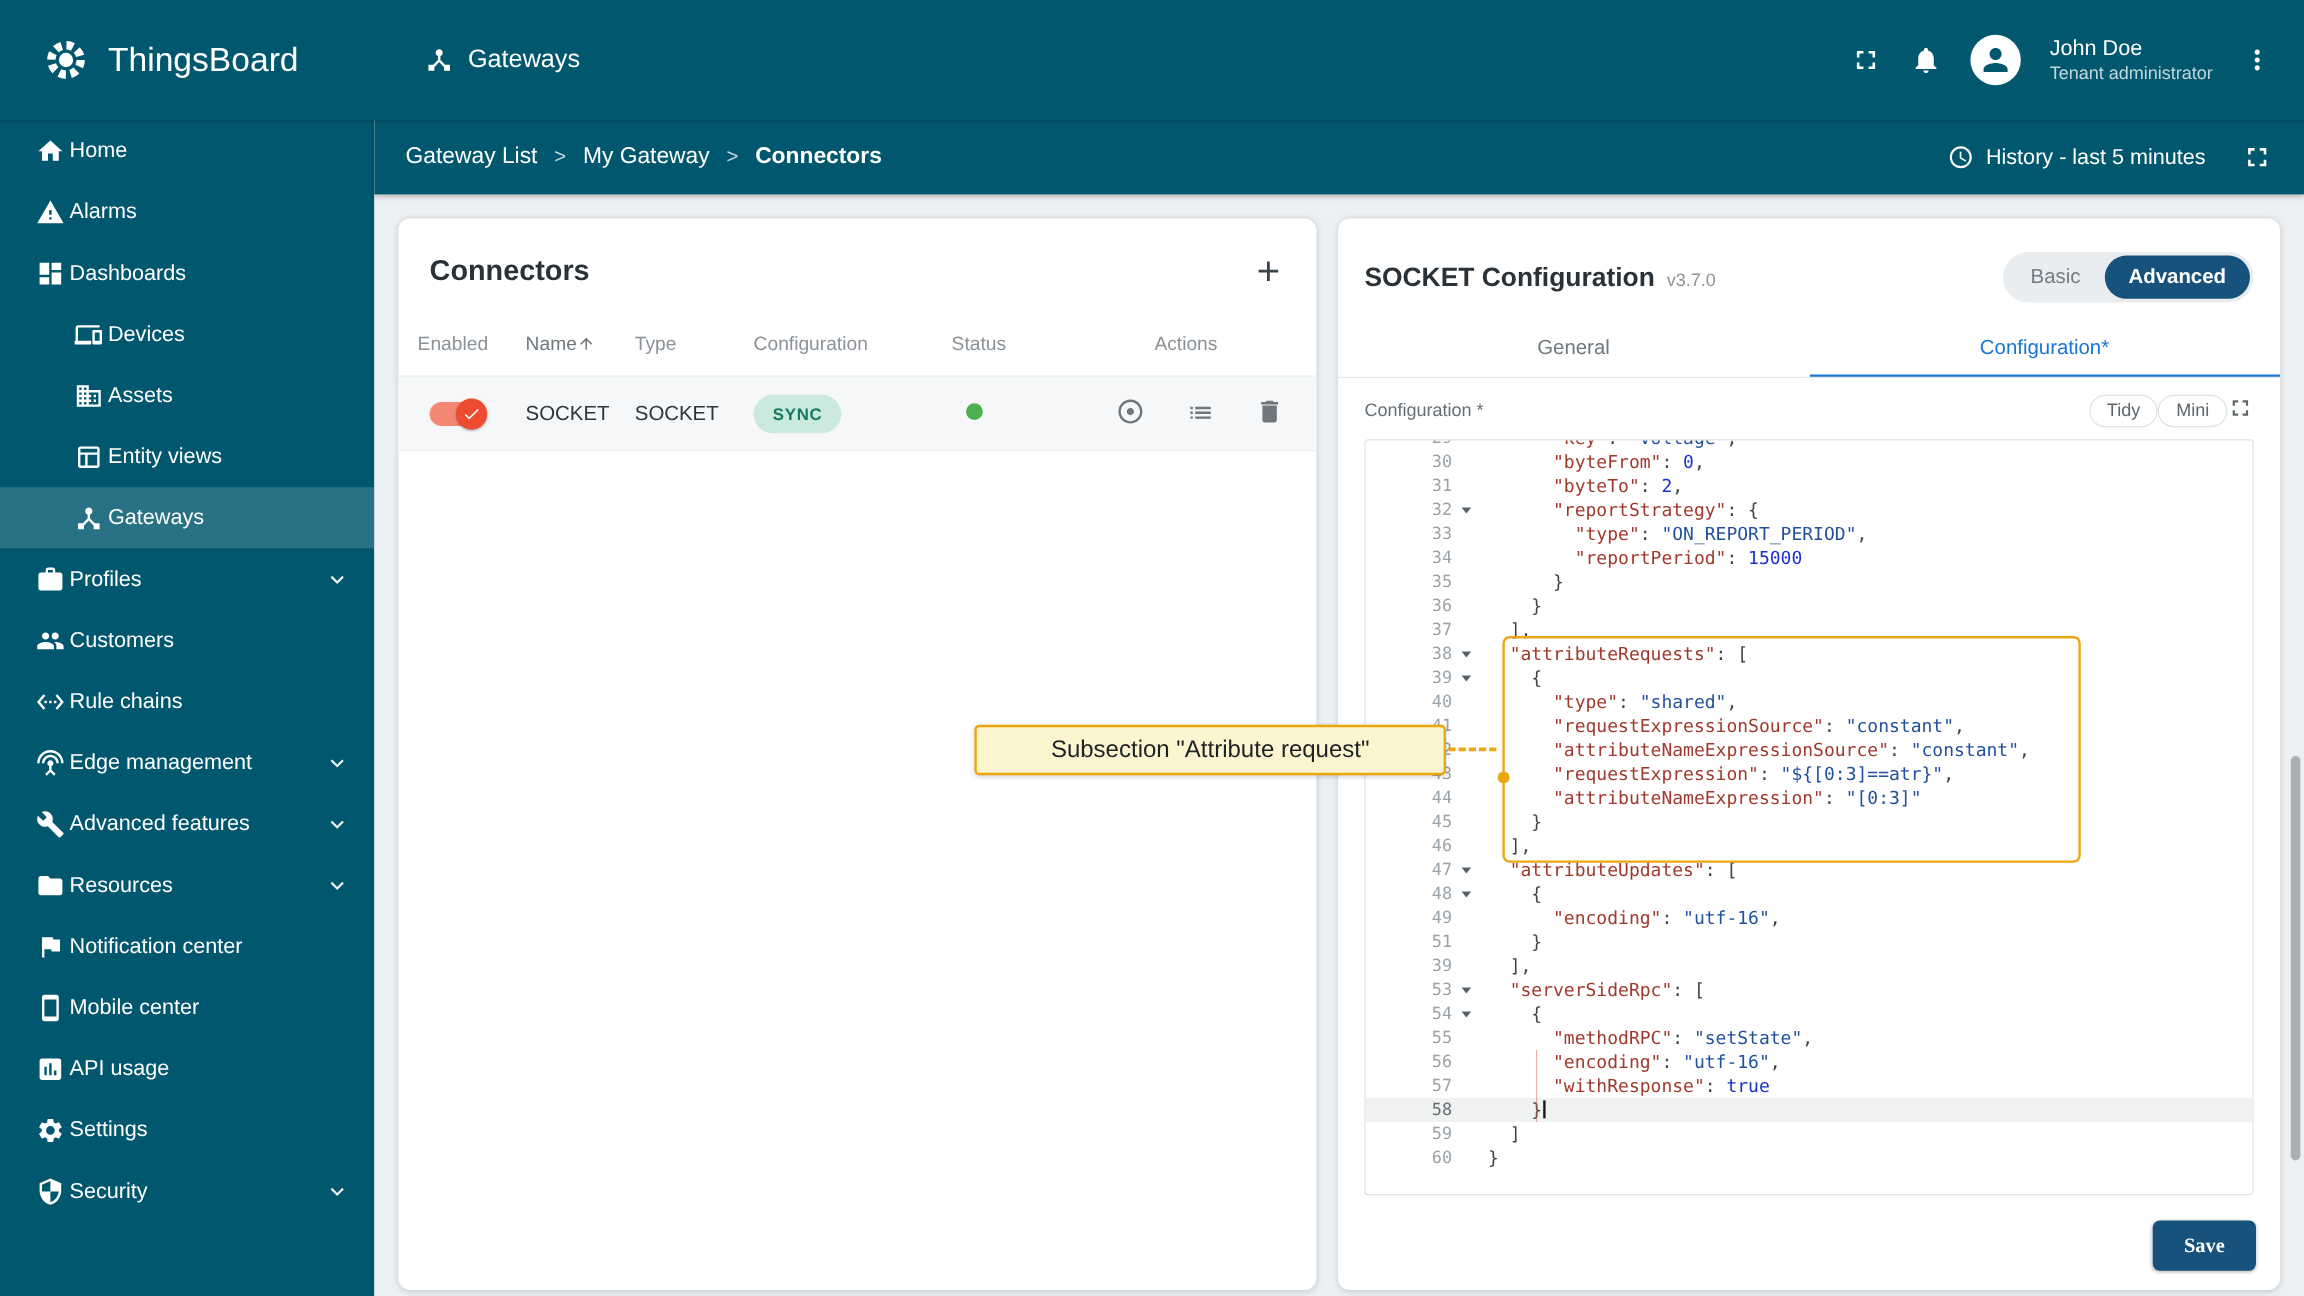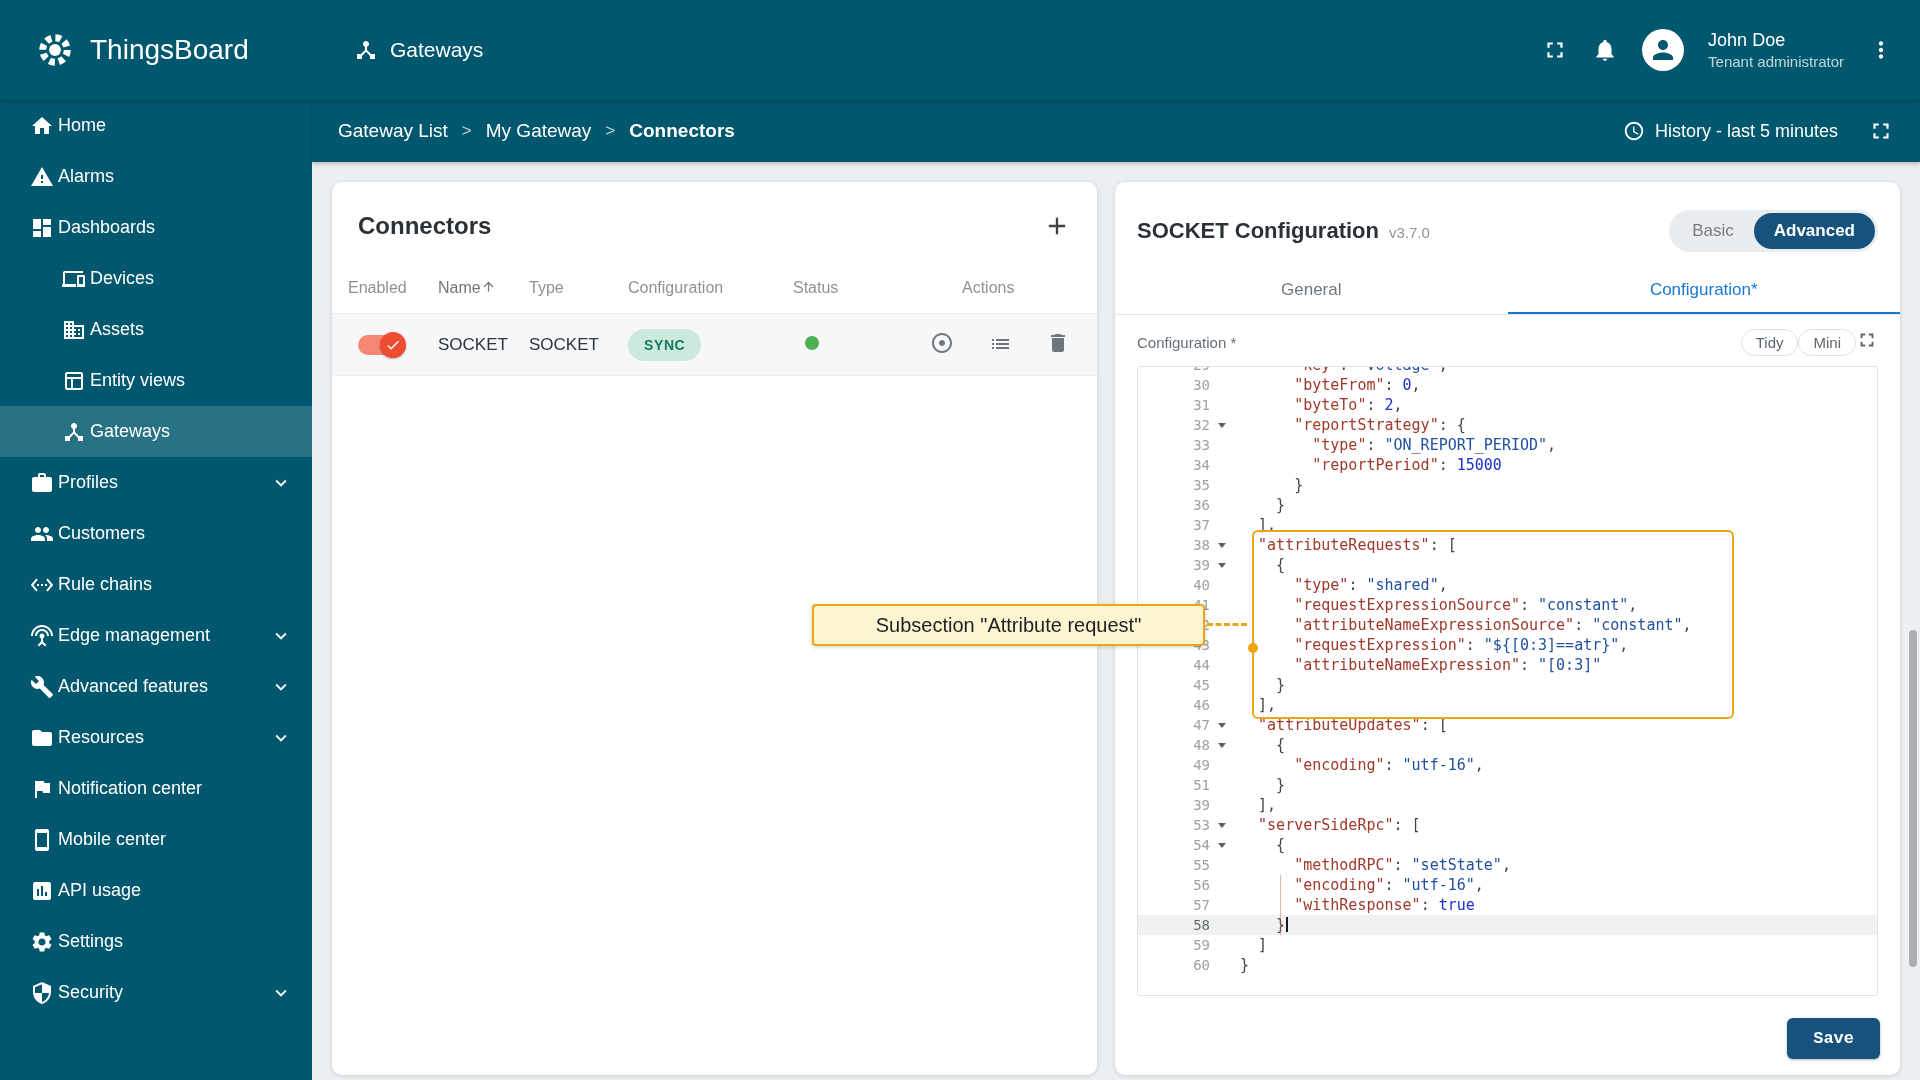--- a/index.html
+++ b/index.html
@@ -103,21 +103,21 @@
   .cl.active .ln{color:#626c72}
   .fold{position:absolute;right:4px;top:8px;width:0;height:0;border-left:4px solid transparent;border-right:4px solid transparent;border-top:5px solid #57626a}
   .code{padding-left:10px;color:#3d464c}
   .tk-key{color:var(--c-code_key)}
   .tk-str{color:var(--c-code_str)}
   .tk-num,.tk-bool{color:var(--c-code_num)}
   .cursor{display:inline-block;width:2px;height:15px;background:#15191c;margin-left:1px;vertical-align:-2px}
   .hl-box{position:absolute;left:114px;top:163px;width:482px;height:189px;border:2px solid var(--c-annotation);border-radius:6px;pointer-events:none;z-index:5}
   .hl-dot{position:absolute;left:110px;top:276px;width:10px;height:10px;border-radius:50%;background:var(--c-annotation);z-index:6}
   .indent-guide{position:absolute;left:142px;top:508px;width:1px;height:60px;background:rgba(205,85,60,.45)}
-  .save-btn{position:absolute;right:20px;bottom:16px;background:var(--c-button);color:#fff;border:none;border-radius:6px;padding:11px 26px;font-size:17px;font-weight:600;font-family:Liberation Mono, monospace;cursor:pointer;box-shadow:0 1px 3px rgba(0,0,0,.3)}
+  .save-btn{position:absolute;right:20px;bottom:16px;background:var(--c-button);color:#fff;border:none;border-radius:6px;padding:11px 26px;font-size:17px;font-weight:600;font-family:Liberation Serif, serif;cursor:pointer;box-shadow:0 1px 3px rgba(0,0,0,.3)}
 
   
   .callout{position:absolute;left:812px;top:604px;width:393px;height:42px;background:var(--c-annotation_bg);border:2px solid var(--c-annotation);border-radius:4px;display:flex;align-items:center;justify-content:center;font-size:20px;color:#1d2125;z-index:60;box-shadow:0 1px 4px rgba(0,0,0,.18)}
   .callout-connector{position:absolute;left:1207px;top:623px;width:40px;height:0;border-top:3px dashed var(--c-annotation);z-index:60}
   .page-scrollbar{position:absolute;right:3px;top:630px;width:8px;height:337px;border-radius:4px;background:#a9afb4;z-index:70;cursor:pointer}
 
   .sym-defs{position:absolute;width:0;height:0;overflow:hidden}
 </style>
 </head>
 <body style="--c-topbar: #00576e; --c-accent: #1976d2; --c-button: #16527c; --c-chip_bg: #cce9dd; --c-chip_text: #147a62; --c-status: #4caf50; --c-annotation: #eba712; --c-annotation_bg: #fdf5d0; --c-code_key: #a0392b; --c-code_str: #21509e; --c-code_num: #1a2fd0;">

